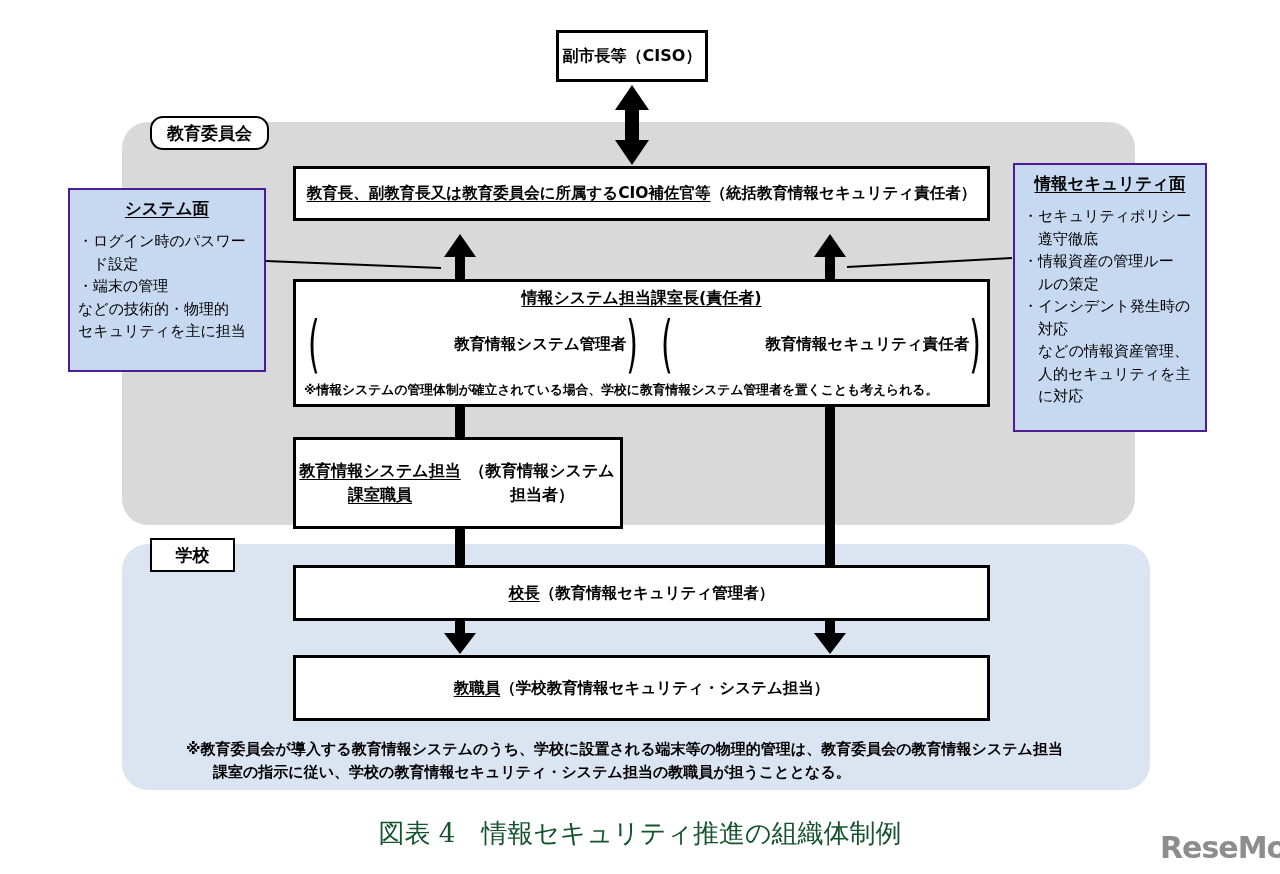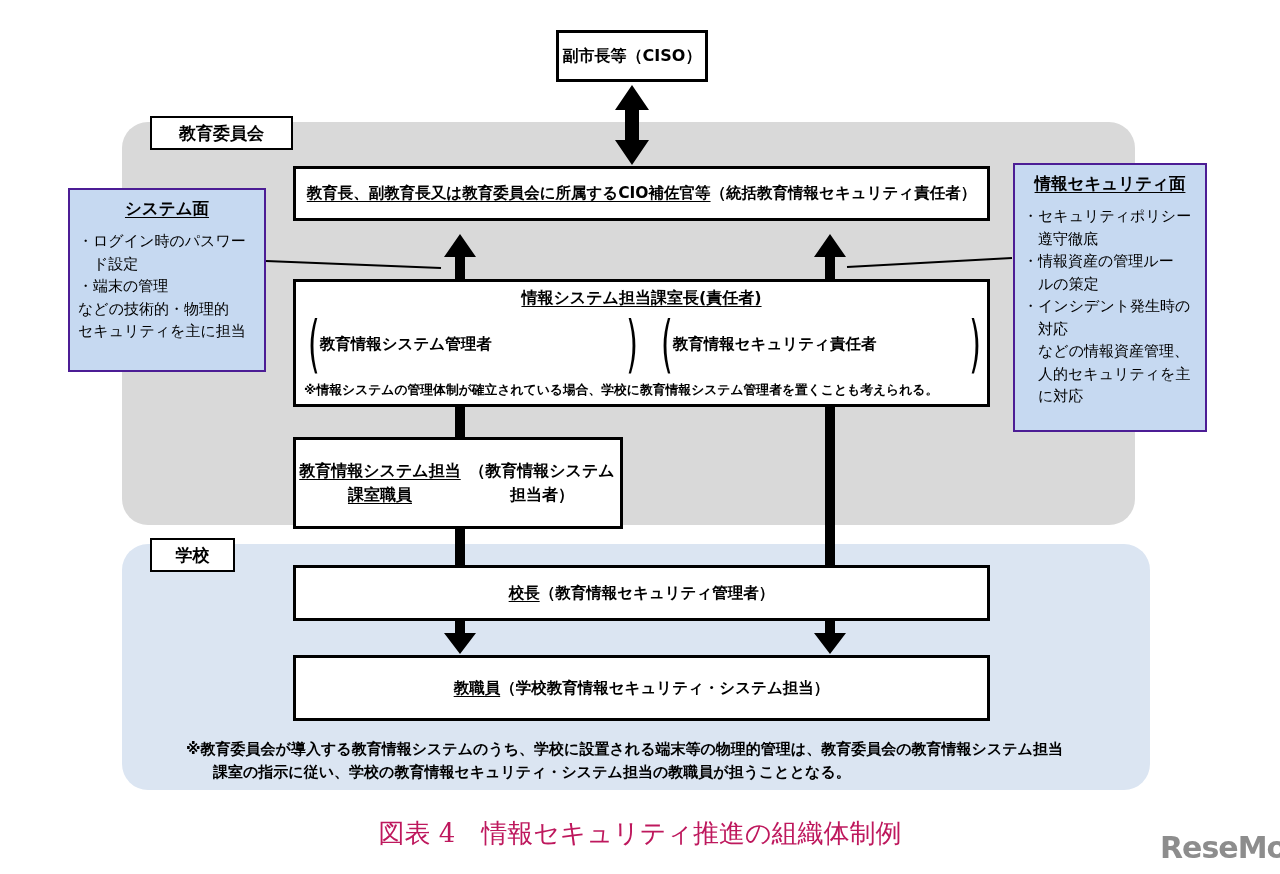--- a/index.html
+++ b/index.html
@@ -72,35 +72,35 @@
     height: 64px;
     top: 30px;
   }
   .bracket {
     display: inline-block;
     font-size: 30px;
     font-weight: 400;
     transform: scaleY(2.1);
     line-height: 1;
   }
-  .role-text { font-weight: bold; font-size: 15.5px; flex: 1; text-align: left; }
+  .role-text { font-weight: bold; font-size: 15.5px; flex: 1; text-align: right; }
   .dept-note {
     position: absolute; left: 8px; right: 6px; bottom: 5px;
     text-align: left; font-weight: bold; font-size: 12.8px;
   }
   .school-note {
     position: absolute; left: 186px; top: 738px; width: 952px;
     font-weight: bold; font-size: 15px; line-height: 1.5; z-index: 3;
   }
   .school-note .indent { padding-left: 27px; }
   .caption {
     position: absolute; left: 0; top: 816px; width: 1280px;
     text-align: center;
     font-family: "DejaVu Serif", serif;
-    font-size: 26px; color: #be185d;
+    font-size: 26px; color: #14532d;
     z-index: 3;
   }
   .logo {
     position: absolute; left: 1160px; top: 830px; z-index: 3;
     color: #8d8d8d;
   }
   .logo-text { font-weight: bold; font-size: 30px; letter-spacing: -1px; }
 </style>
 </head>
 <body>
@@ -120,21 +120,21 @@
     <polygon fill="#000000" points="825,621 835,621 835,633 846,633 830,654 814,633 825,633"></polygon>
     <line x1="266" y1="261" x2="441" y2="268" stroke="#000000" stroke-width="2"></line>
     <line x1="847" y1="267" x2="1012" y2="258" stroke="#000000" stroke-width="2"></line>
   </svg>
 
   <div class="box" style="left:556px; top:30px; width:152px; height:52px;">
     <div class="t16 b">副市長等</div>
     <div class="t16 b">（CISO）</div>
   </div>
 
-  <div class="label-box" style="left:150px; top:116px; width:143px; height:34px;">教育委員会</div>
+  <div class="label-box" style="left:150px; top:116px; width:119px; height:34px;border-radius:13px;">教育委員会</div>
   <div class="label-box" style="left:150px; top:538px; width:85px; height:34px;">学校</div>
 
   <div class="box" style="left:293px; top:166px; width:697px; height:55px;">
     <div class="t15 b u">教育長、副教育長又は教育委員会に所属するCIO補佐官等</div>
     <div class="t15 b">（統括教育情報セキュリティ責任者）</div>
   </div>
 
   <div class="side-box" style="left:68px; top:188px; width:198px; height:184px;">
     <div class="side-title">システム面</div>
     <div class="side-line">・ログイン時のパスワー</div>

